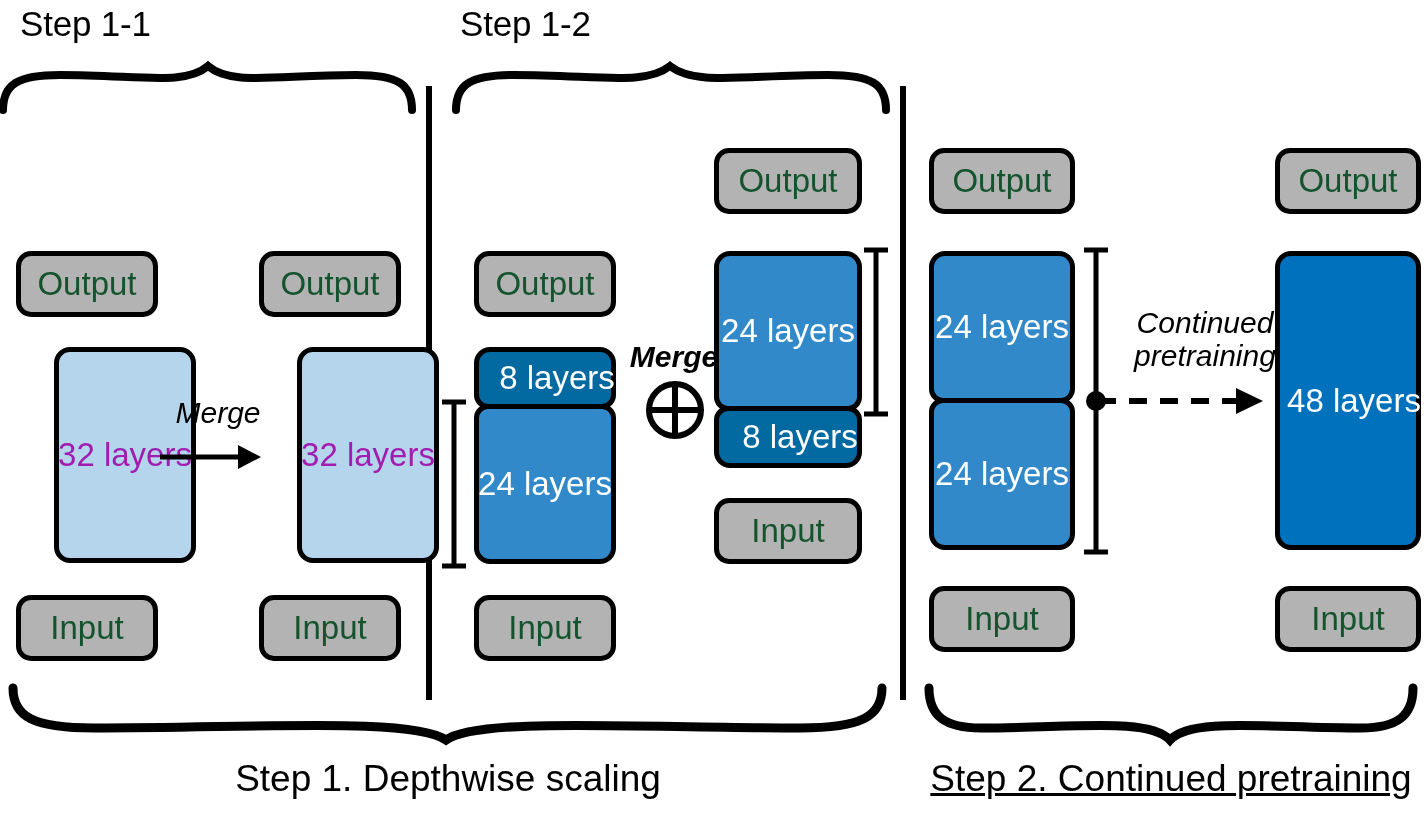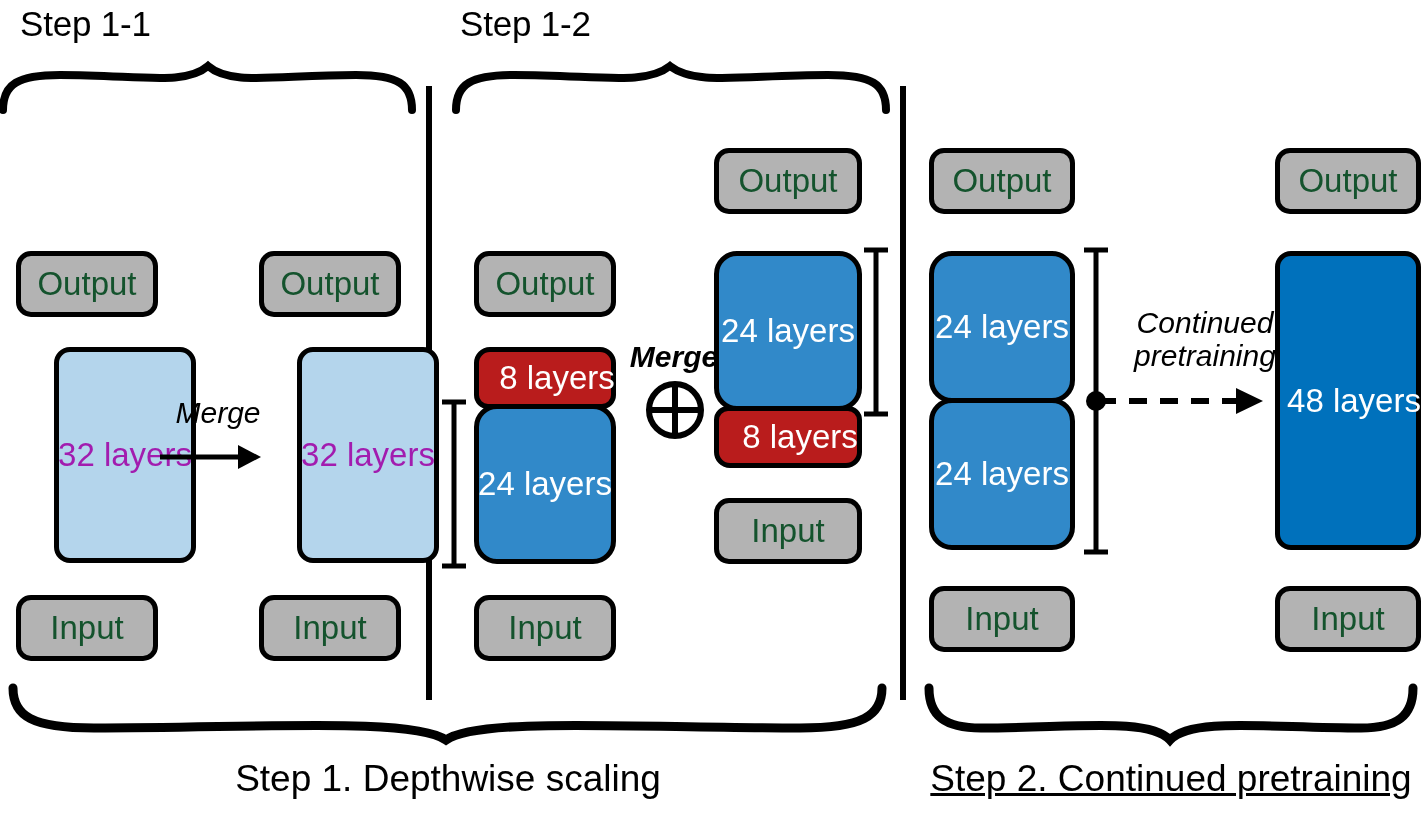--- a/index.html
+++ b/index.html
@@ -58,24 +58,23 @@
     border-radius: 15px;
   }
   .node.lightblue {
     background: #b4d5ec;
     color: #a21caf;
     margin-left: 38px;
   }
   .node.midblue {
     background: #3189c9;
     color: #ffffff;
-    border-radius: 23px;
   }
   .node.paleblue {
-    background: #b91c1c;
+    background: #0369a1;
     color: #ffffff;
     padding-left: 24px;
   }
   .node.darkblue {
     background: #0071bc;
     color: #ffffff;
     padding-left: 12px;
   }
 
   

